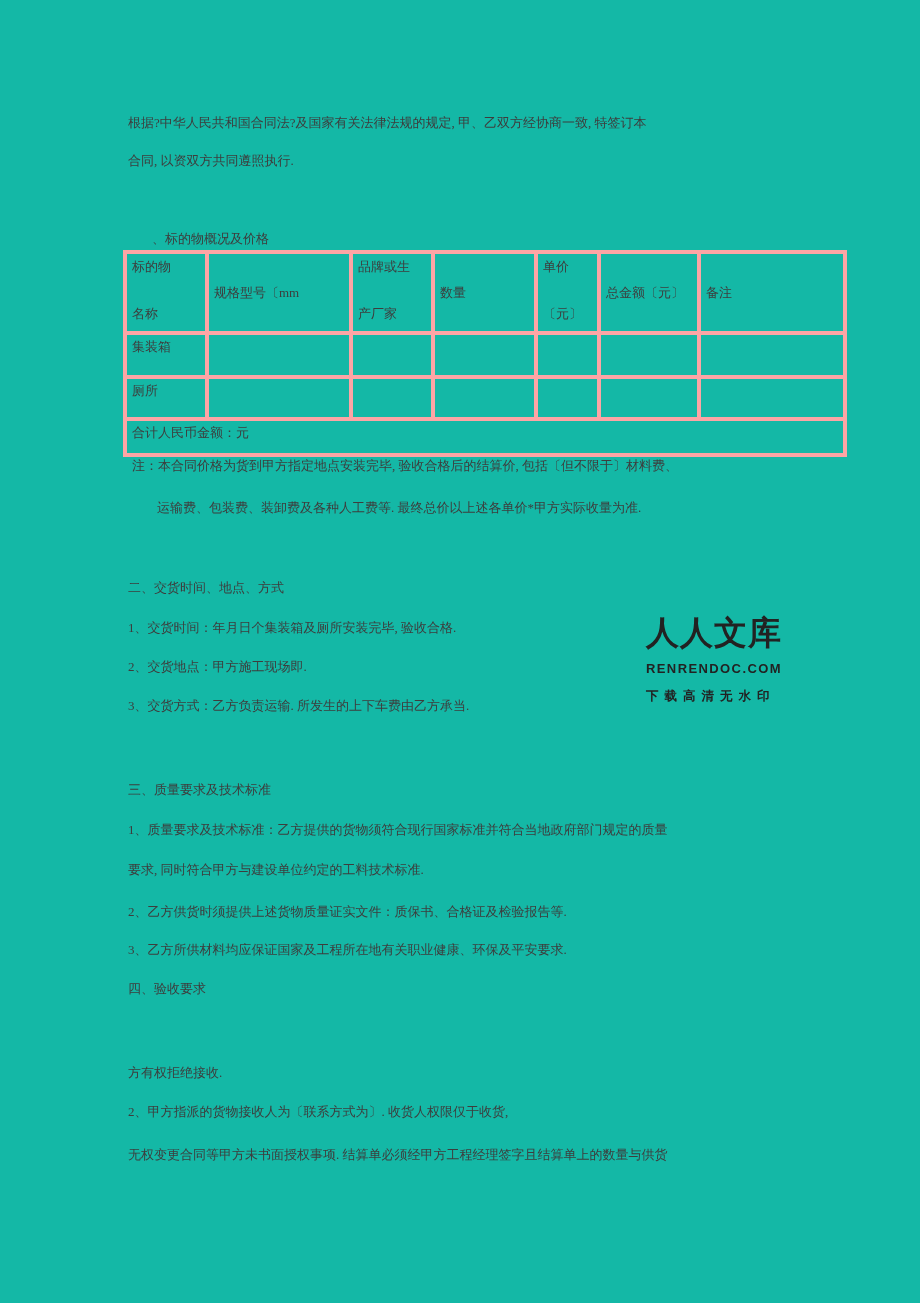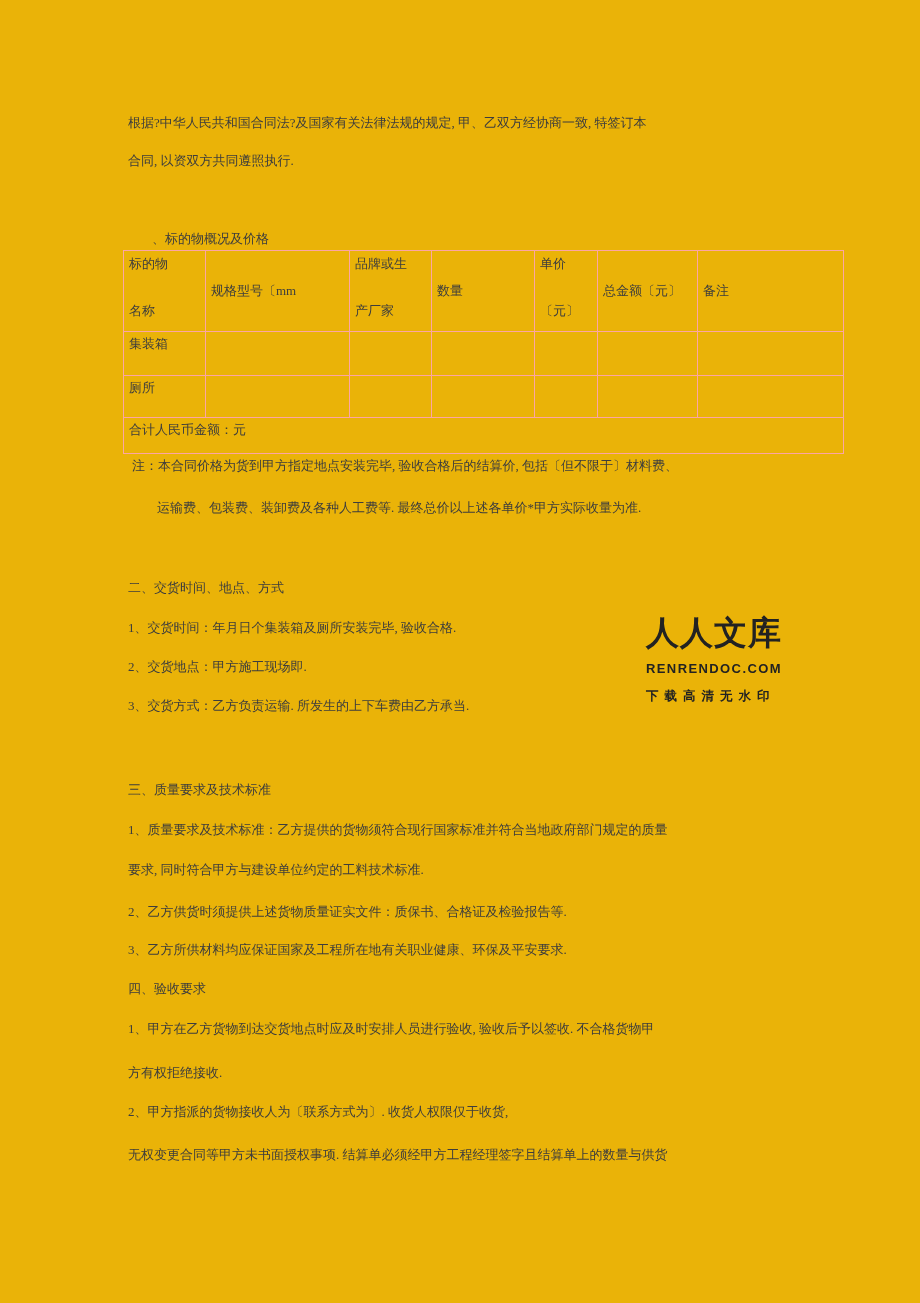--- a/index.html
+++ b/index.html
@@ -1,21 +1,21 @@
 <!DOCTYPE html>
 <html><head>
 <meta charset="utf-8">
 <style>
   * { margin: 0; padding: 0; box-sizing: border-box; }
   html, body { background: #ffffff; }
   .page {
     position: relative;
     width: 920px;
     height: 1303px;
-    background: #eab308;
+    background: #14b8a6;
     overflow: hidden;
     font-family: "Liberation Serif", "DejaVu Serif", serif;
     color: #3d3d3d;
   }
   .line {
     position: absolute;
     left: 128px;
     font-size: 13px;
     line-height: 16px;
     white-space: nowrap;
@@ -30,21 +30,21 @@
     position: absolute;
     left: 123px;
     top: 250px;
     width: 720px;
     border-collapse: collapse;
     table-layout: fixed;
     font-size: 13px;
     color: #3d3d3d;
   }
   .goods-table td {
-    border: 1px solid #fca5a5;
+    border: 4px solid #fca5a5;
     padding: 3px 5px;
     vertical-align: middle;
     overflow: hidden;
   }
   .goods-table tr.header-row { height: 81px; }
   .goods-table tr.row-1 { height: 44px; margin-top: 25px; }
   .goods-table tr.row-2 { height: 42px; margin-top: 42px; }
   .goods-table tr.row-total { height: 36px; }
   .goods-table td.v-top { vertical-align: top; }
   .stack {
@@ -165,21 +165,20 @@
   <p class="line" style="top:659px">2、交货地点：甲方施工现场即.</p>
   <p class="line" style="top:698px">3、交货方式：乙方负责运输. 所发生的上下车费由乙方承当.</p>
 
   <p class="line" style="top:782px">三、质量要求及技术标准</p>
   <p class="line" style="top:822px">1、质量要求及技术标准：乙方提供的货物须符合现行国家标准并符合当地政府部门规定的质量</p>
   <p class="line" style="top:862px">要求, 同时符合甲方与建设单位约定的工料技术标准.</p>
   <p class="line" style="top:904px">2、乙方供货时须提供上述货物质量证实文件：质保书、合格证及检验报告等.</p>
   <p class="line" style="top:942px">3、乙方所供材料均应保证国家及工程所在地有关职业健康、环保及平安要求.</p>
 
   <p class="line" style="top:981px">四、验收要求</p>
-  <p class="line" style="top:1021px">1、甲方在乙方货物到达交货地点时应及时安排人员进行验收, 验收后予以签收. 不合格货物甲</p>
   <p class="line" style="top:1065px">方有权拒绝接收.</p>
   <p class="line" style="top:1104px">2、甲方指派的货物接收人为〔联系方式为〕. 收货人权限仅于收货,</p>
   <p class="line" style="top:1147px">无权变更合同等甲方未书面授权事项. 结算单必须经甲方工程经理签字且结算单上的数量与供货</p>
 
   <div class="watermark">
     <div class="wm-title">人人文库</div>
     <div class="wm-domain">RENRENDOC.COM</div>
     <div class="wm-tagline">下载高清无水印</div>
   </div>
 

